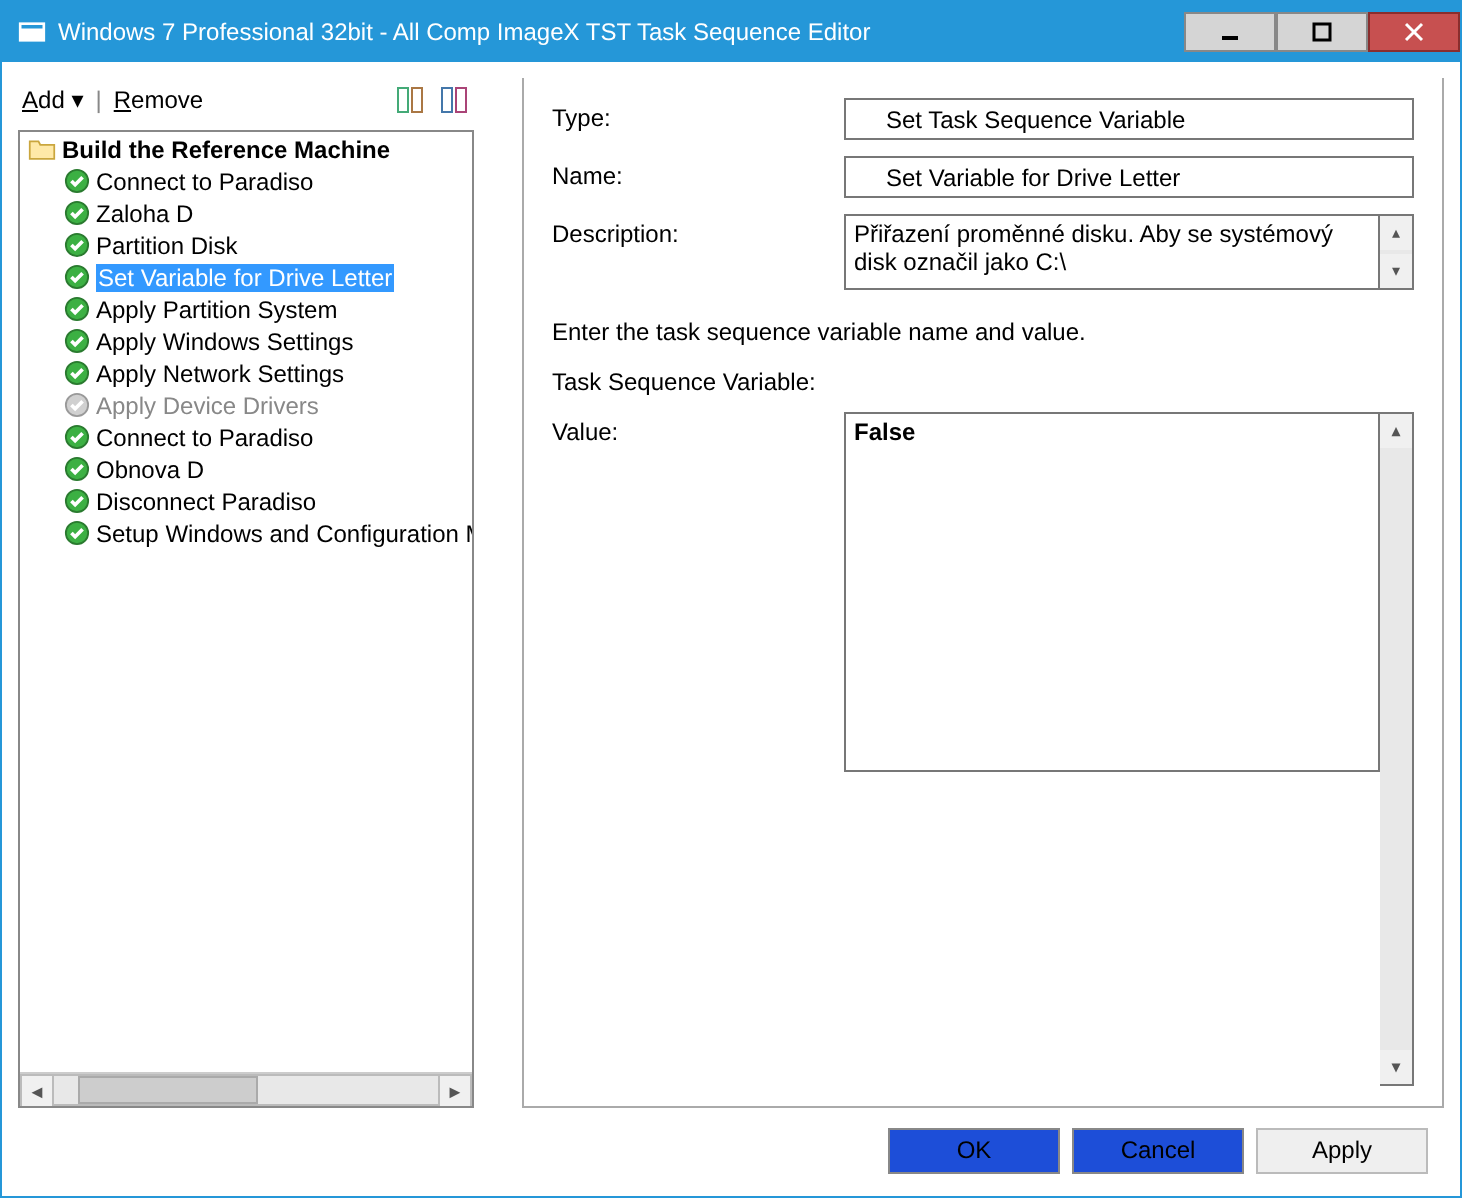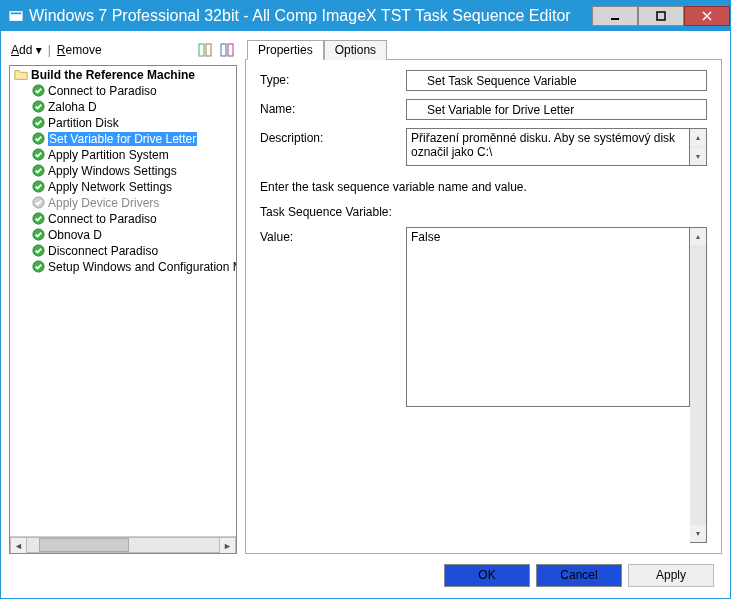--- a/index.html
+++ b/index.html
@@ -1,27 +1,27 @@
 <!DOCTYPE html>
 <html><head>
 <meta charset="utf-8">
 <style>
   * { box-sizing: border-box; font-family: "Segoe UI", Tahoma, sans-serif; font-size: 12px; }
   body { margin: 0; background: #fff; }
   .window { width: 731px; height: 599px; border: 1px solid #2597d8; background: #fff; display: flex; flex-direction: column; }
   .titlebar { height: 30px; background: #2597d8; color: #fff; display: flex; align-items: center; padding: 0 0 0 8px; }
   .titlebar-icon { width: 14px; height: 14px; margin-right: 6px; }
-  .titlebar-text { flex: 1; font-size: 16px; }
+  .titlebar-text { flex: 1; font-size: 12px; }
   .title-btns { display: flex; }
   .title-btn { width: 46px; height: 20px; display: flex; align-items: center; justify-content: center; font-size: 13px; color: #000; background: #fff; border-left: 1px solid #666; margin-top: 0; }
   .title-btn.min, .title-btn.max { background: #d5d5d5; border: 1px solid #888;}
   .title-btn.close { background: #c75050; color: #fff; border: 1px solid #8a2d2d; }
   .title-btn.close svg line { stroke: #fff; }
   .client { flex: 1; display: flex; flex-direction: column; padding: 8px; background: #fff; }
-  .main { flex: 1; display: flex; gap: 8px; min-height: 0; }
+  .main { flex: 1; display: flex; gap: 24px; min-height: 0; }
   .left-col { width: 228px; display: flex; flex-direction: column; }
   .left-toolbar { height: 22px; display: flex; align-items: center; gap: 6px; padding: 0 2px; border-bottom: 1px solid transparent; }
   .tb-link { color: #000; cursor: pointer; }
   .tb-link .ul { text-decoration: underline; }
   .tb-sep { flex: 1; }
   .tb-icon { width: 16px; height: 16px; }
   .tree-wrap { flex: 1; border: 1px solid #888; background: #fff; margin-top: 4px; position: relative; overflow: hidden; display:flex; flex-direction:column;}
   .tree { flex:1; overflow: hidden; padding: 2px 0; }
   .tree-row { display: flex; align-items: flex-start; height: 16px; padding-left: 4px; white-space: nowrap; cursor: default; }
   .tree-row.root { font-weight: bold; }
@@ -43,21 +43,21 @@
   .field-label { width: 140px; padding-top: 3px; }
   .field-input { flex: 1; height: 21px; border: 1px solid #777; background: #fff; padding: 0 20px; display:flex; align-items:center; }
   .field-input.ro { background: #fff; }
   .desc-wrap { flex: 1; display:flex; }
   .desc-box { flex:1; height: 38px; border: 1px solid #777; background:#fff; padding: 2px 4px; font-size:12px; overflow:hidden; }
   .desc-scroll { width:17px; height:38px; border:1px solid #777; border-left:none; display:flex; flex-direction:column;}
   .sc-btn { flex-shrink:0; height:17px; background:#f0f0f0; display:flex; align-items:center; justify-content:center; font-size:8px; color:#555;}
   .sc-track { flex:1; background:#e8e8e8;}
   .instr { margin-top: 6px; }
   .value-box { flex:1; border:1px solid #777; background:#fff; padding:2px 4px; height:180px; overflow:hidden;}
-  .value-wrap { flex:1; display:flex; min-height:0;}
+  .value-wrap { flex:1; display:flex; min-height:0;font-weight:bold;}
   .value-scroll { width:17px; border:1px solid #777; border-left:none; display:flex; flex-direction:column;}
   .value-row { flex:1; min-height:0; align-items:stretch;}
   .button-row { height: 36px; display: flex; align-items: center; justify-content: flex-end; gap: 6px; padding: 6px 8px 0 0; }
   .btn { width: 86px; height: 23px; border: 1px solid #888; background: #1d4ed8; cursor: pointer; display:flex; align-items:center; justify-content:center;}
   .btn.disabled { color: #000000; border-color:#bbb; background:#efefef; cursor:default;}
 </style>
 </head>
 <body>
 
 <div class="window">
@@ -202,24 +202,20 @@
             <div class="hs-btn">◄</div>
             <div class="hs-track">
                 <div class="hs-thumb"></div>
               </div>
             <div class="hs-btn">►</div>
           </div>
         </div>
       </div>
 
       <div class="right-col">
-        <div class="tabs">
-          <div class="tab active">Properties</div>
-          <div class="tab">Options</div>
-        </div>
         <div class="tab-body">
           <div class="field-row">
             <div class="field-label">Type:</div>
             <div class="field-input ro">Set Task Sequence Variable</div>
           </div>
           <div class="field-row">
             <div class="field-label">Name:</div>
             <input class="field-input" value="Set Variable for Drive Letter" style="">
           </div>
           <div class="field-row">

